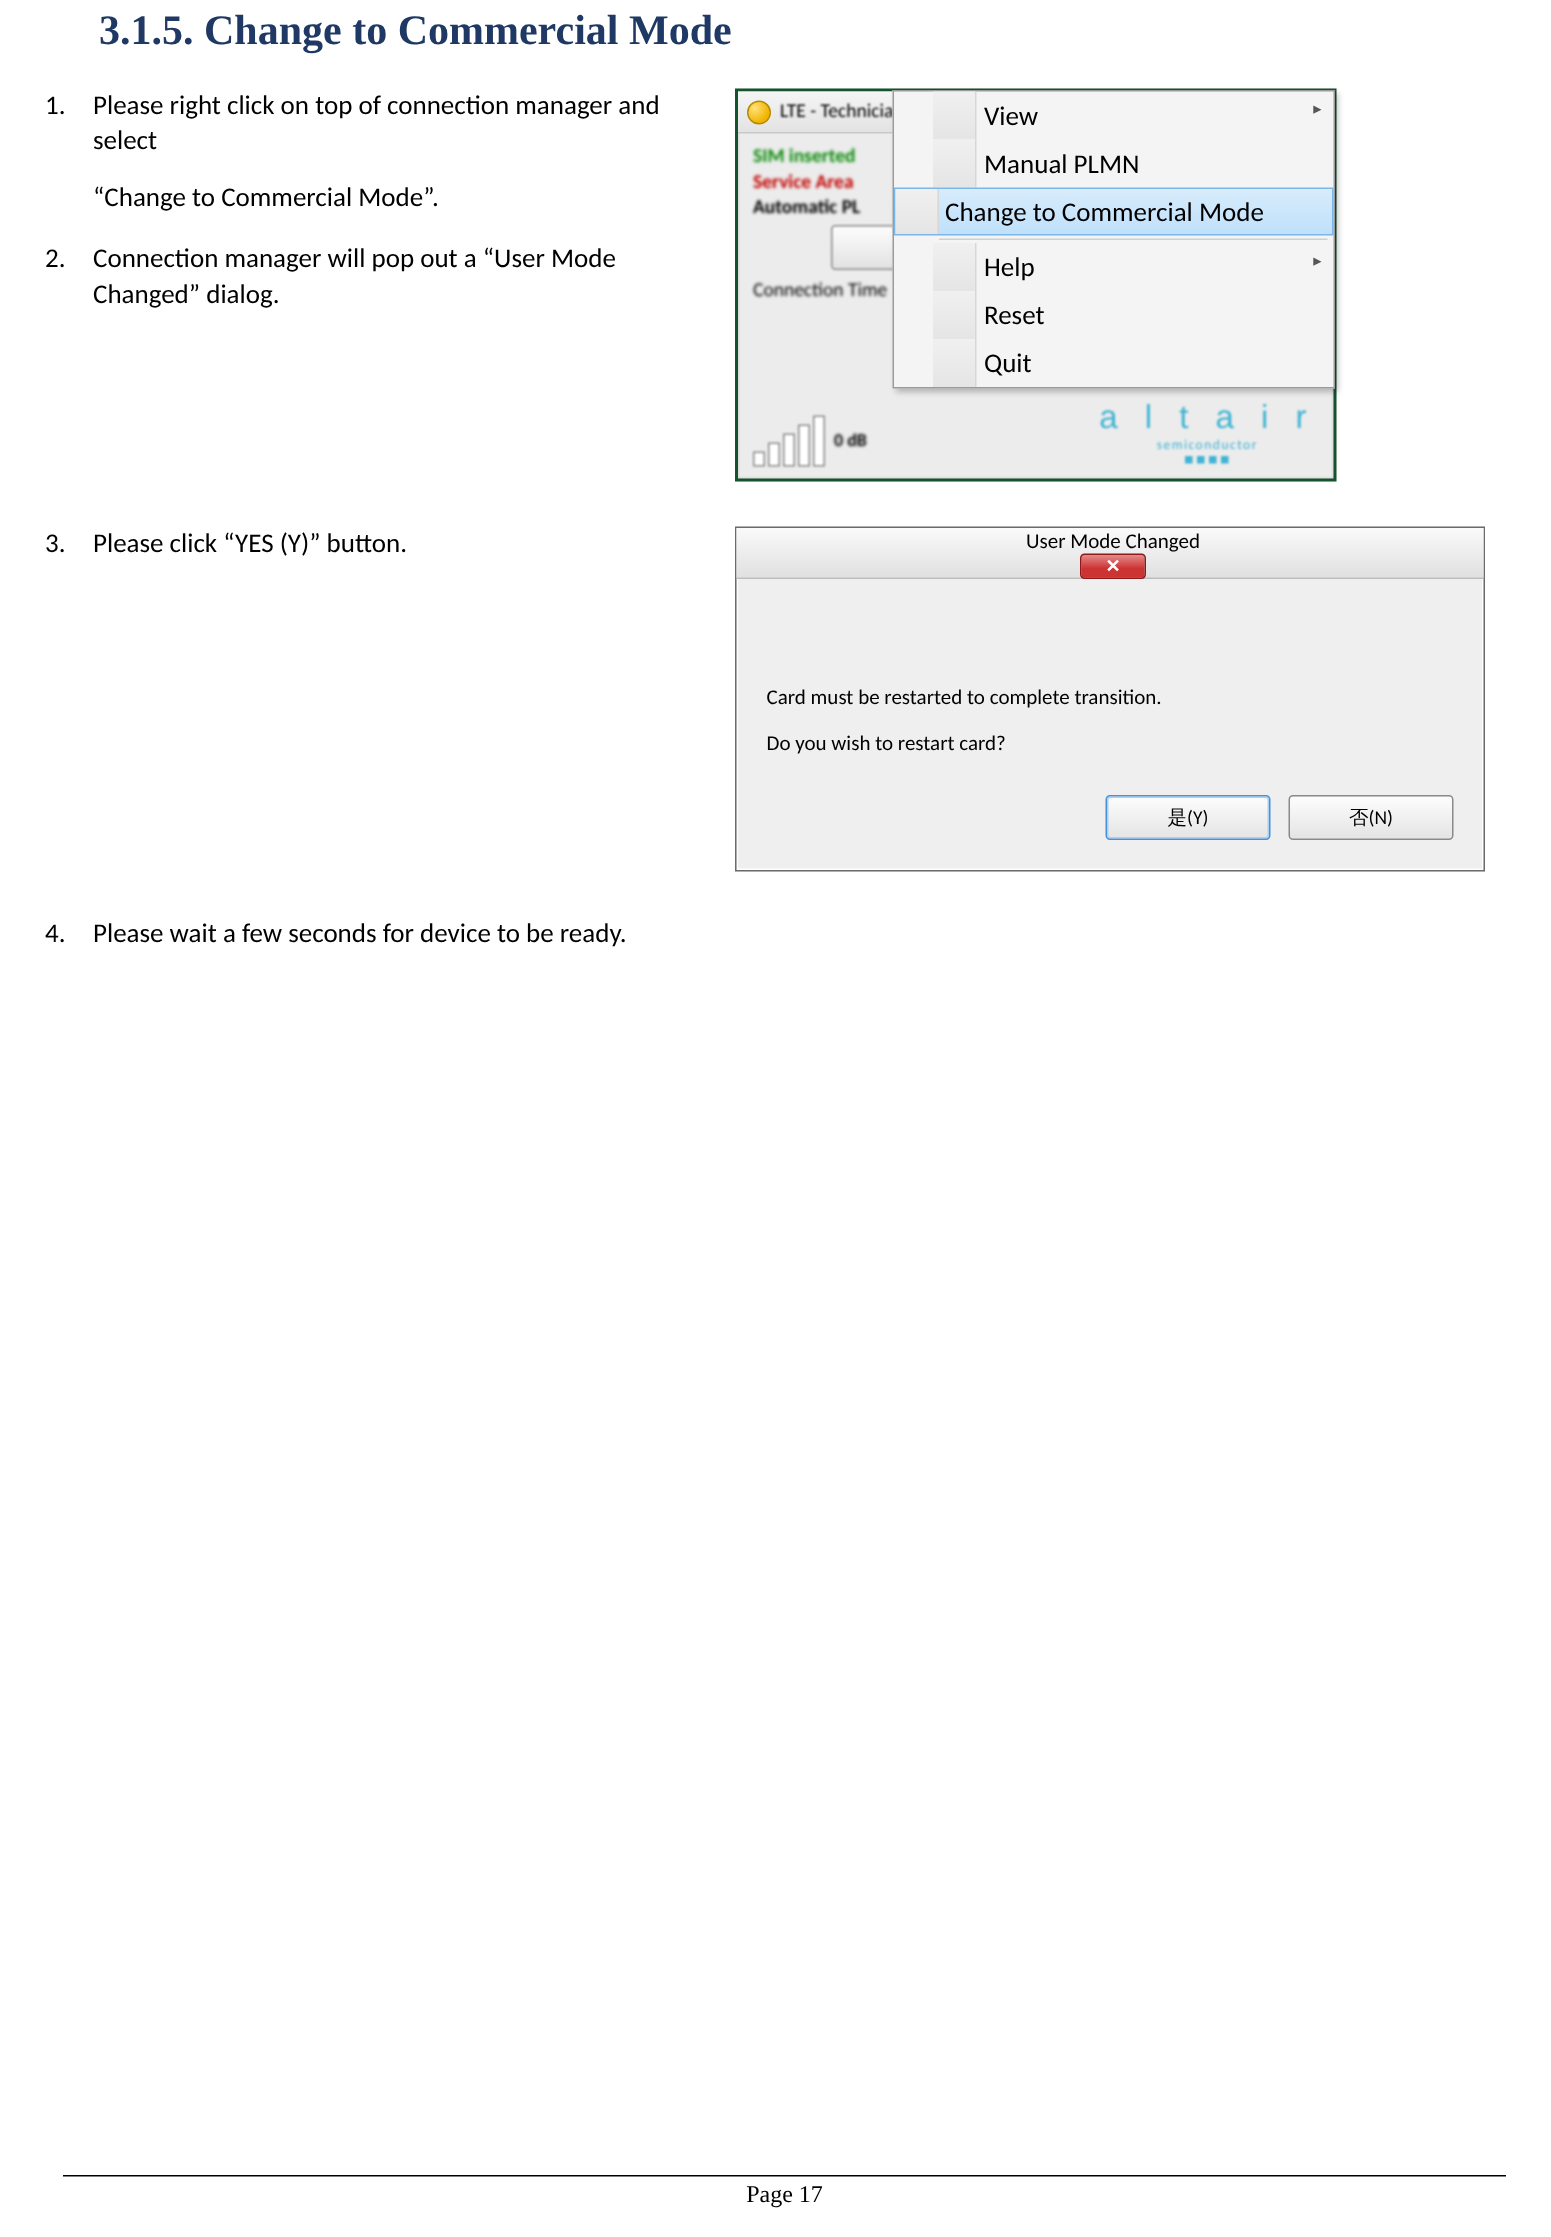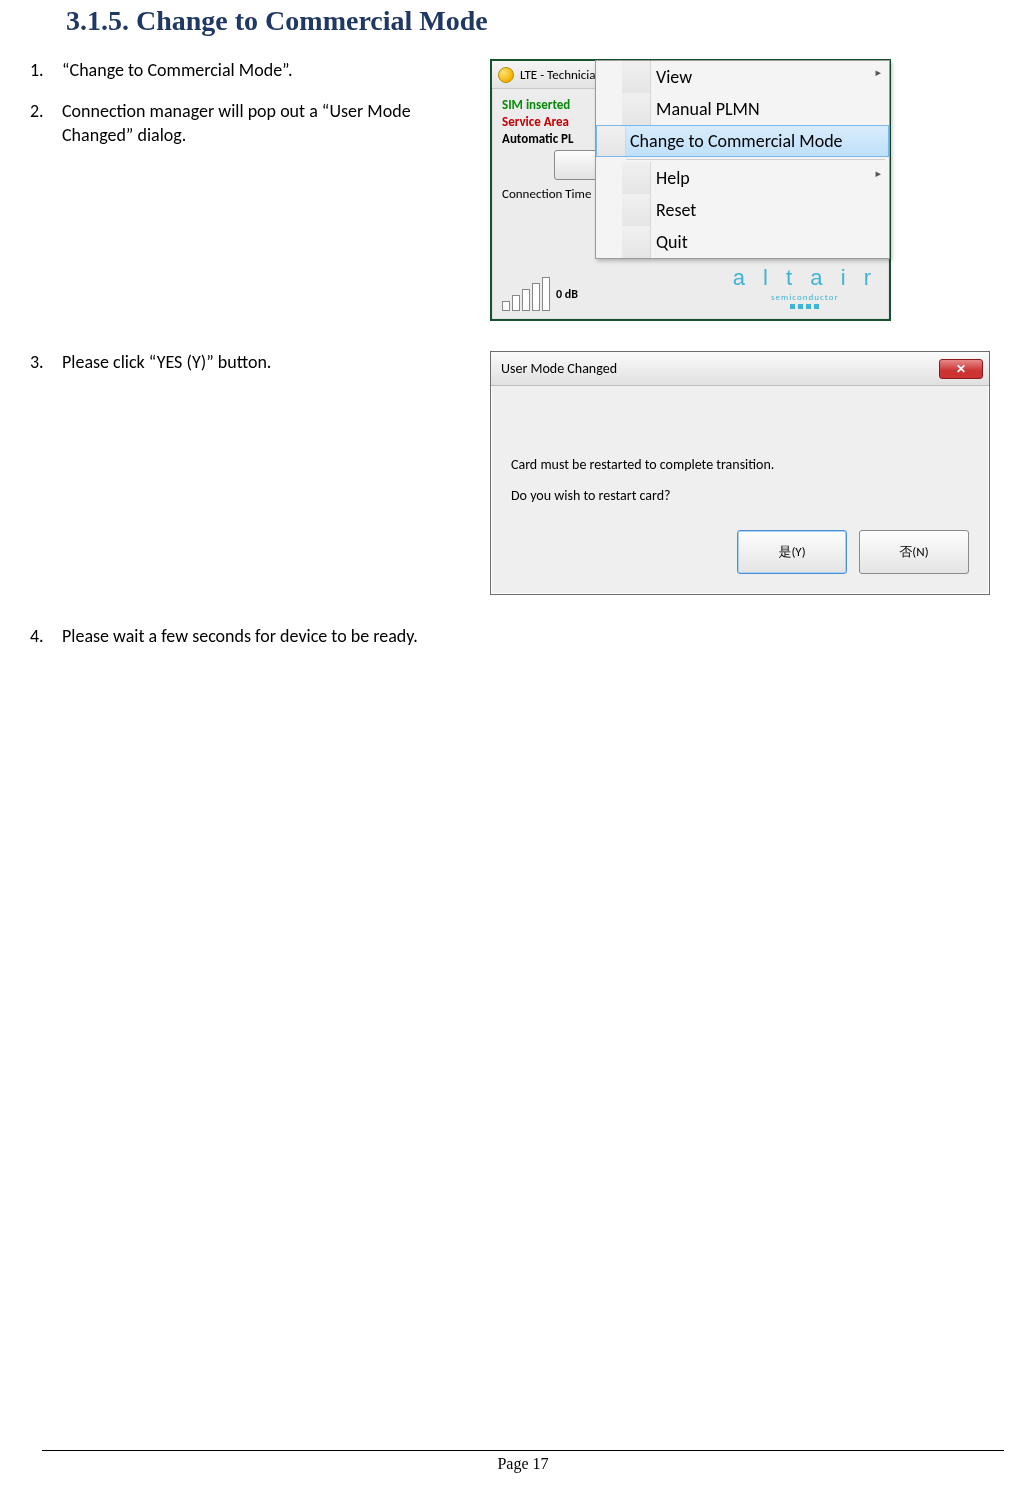--- a/index.html
+++ b/index.html
@@ -158,40 +158,41 @@
       box-shadow:0 0 0 1px #fff inset;
       filter: blur(0.5px);
     }
     .dialog-title{
       height:34px;
       background:linear-gradient(#fafafa,#e0e0e0);
       border-bottom:1px solid #bcbcbc;
       display:flex;align-items:center;justify-content:space-between;
       padding:0 6px 0 10px;
       font-size:14px;
+      flex-direction:column;
     }
     .close-btn{
       width:44px;height:20px;
       background:linear-gradient(#e68a8a,#c33 60%);
       border:1px solid #8b1a1a;border-radius:3px;
       display:flex;align-items:center;justify-content:center;
       color:#fff;font-size:12px;font-weight:bold;
     }
     .dialog-body{
       padding:40px 20px 20px 20px;
       font-size:14px;
       margin-top:30px;
     }
     .dialog-body p{ margin-bottom:14px; filter: blur(0.3px);}
     .dialog-buttons{
       display:flex; gap:12px; justify-content:flex-end;
       margin-top:26px;
     }
     .dlg-btn{
-      width:110px; height:44px;
+      width:110px; height:30px;
       background:linear-gradient(#fdfdfd,#e4e4e4);
       border:1px solid #8a8a8a;border-radius:3px;
       display:flex;align-items:center;justify-content:center;
       font-size:13px;
     }
     .dlg-btn.default{ border:1px solid #4a90d9; box-shadow:0 0 0 1px #a8d1f5 inset;}
 
     
     .footer{
       position:absolute; bottom:18px; left:42px; right:30px;
@@ -210,20 +211,21 @@
   <span>3.1.5.</span>
   <span>Change to Commercial Mode</span>
 </h2>
 
 <div class="row">
   <div class="left-col">
     <ol class="steps">
       <li>
         <span class="num">1.</span>
         <div class="step-body">
+          <p>Please right click on top of connection manager and select</p>
           <p>“Change to Commercial Mode”.</p>
         </div>
       </li>
       <li>
         <span class="num">2.</span>
         <div class="step-body">
           <p>Connection manager will pop out a “User Mode Changed” dialog.</p>
         </div>
       </li>
     </ol>

